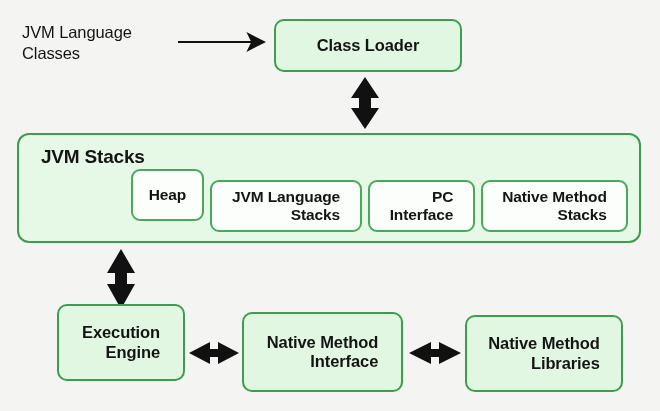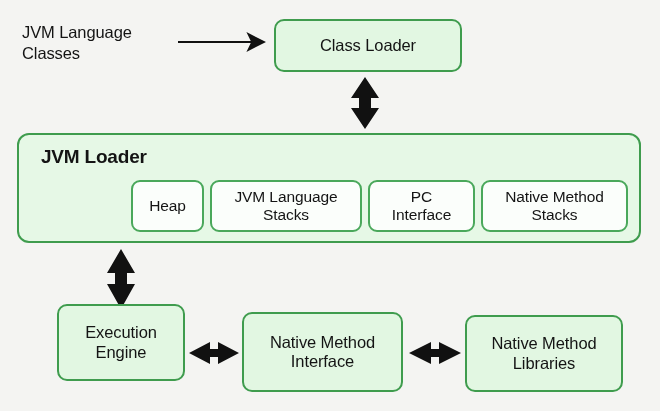--- a/index.html
+++ b/index.html
@@ -19,25 +19,26 @@
     height: 411px;
   }
 
   
   .box {
     position: absolute;
     box-sizing: border-box;
     display: flex;
     align-items: center;
     justify-content: center;
-    text-align: center;
+    text-align: right;
     border-radius: 10px;
     color: #141414;
     line-height: 1.18;
     white-space: pre-line;
+    font-weight: bold;
   }
   
   .node {
     background: #e2f7e2;
     border: 2.5px solid #3f9c4e;
     font-size: 16.5px;
     letter-spacing: -0.1px;
   }
   
   .container-box {
@@ -95,24 +96,24 @@
   </svg>
 
   <div class="box node" style="left:274px; top:19px; width:188px; height:53px;">Class Loader</div>
 
   <svg class="arrow-svg" style="left:348px; top:76px;" width="34" height="54">
     <path d="M17,1 L31,22 L23,22 L23,32 L31,32 L17,53 L3,32 L11,32 L11,22 L3,22 Z" fill="#111111"></path>
   </svg>
 
   <div class="container-box" style="left:17px; top:133px; width:624px; height:110px;"></div>
 
-  <div class="container-title" style="left:41px; top:146px;">JVM Loader</div>
+  <div class="container-title" style="left:41px; top:146px;">JVM Stacks</div>
 
 
-  <div class="box subbox" style="left:131px; top:180px; width:73px; height:52px;">Heap</div>
+  <div class="box subbox" style="left:131px; top:169px; width:73px; height:52px;">Heap</div>
 
   <div class="box subbox" style="left:210px; top:180px; width:152px; height:52px;">JVM Language
 Stacks</div>
 
   <div class="box subbox" style="left:368px; top:180px; width:107px; height:52px;">PC
 Interface</div>
 
   <div class="box subbox" style="left:481px; top:180px; width:147px; height:52px;">Native Method
 Stacks</div>
 

